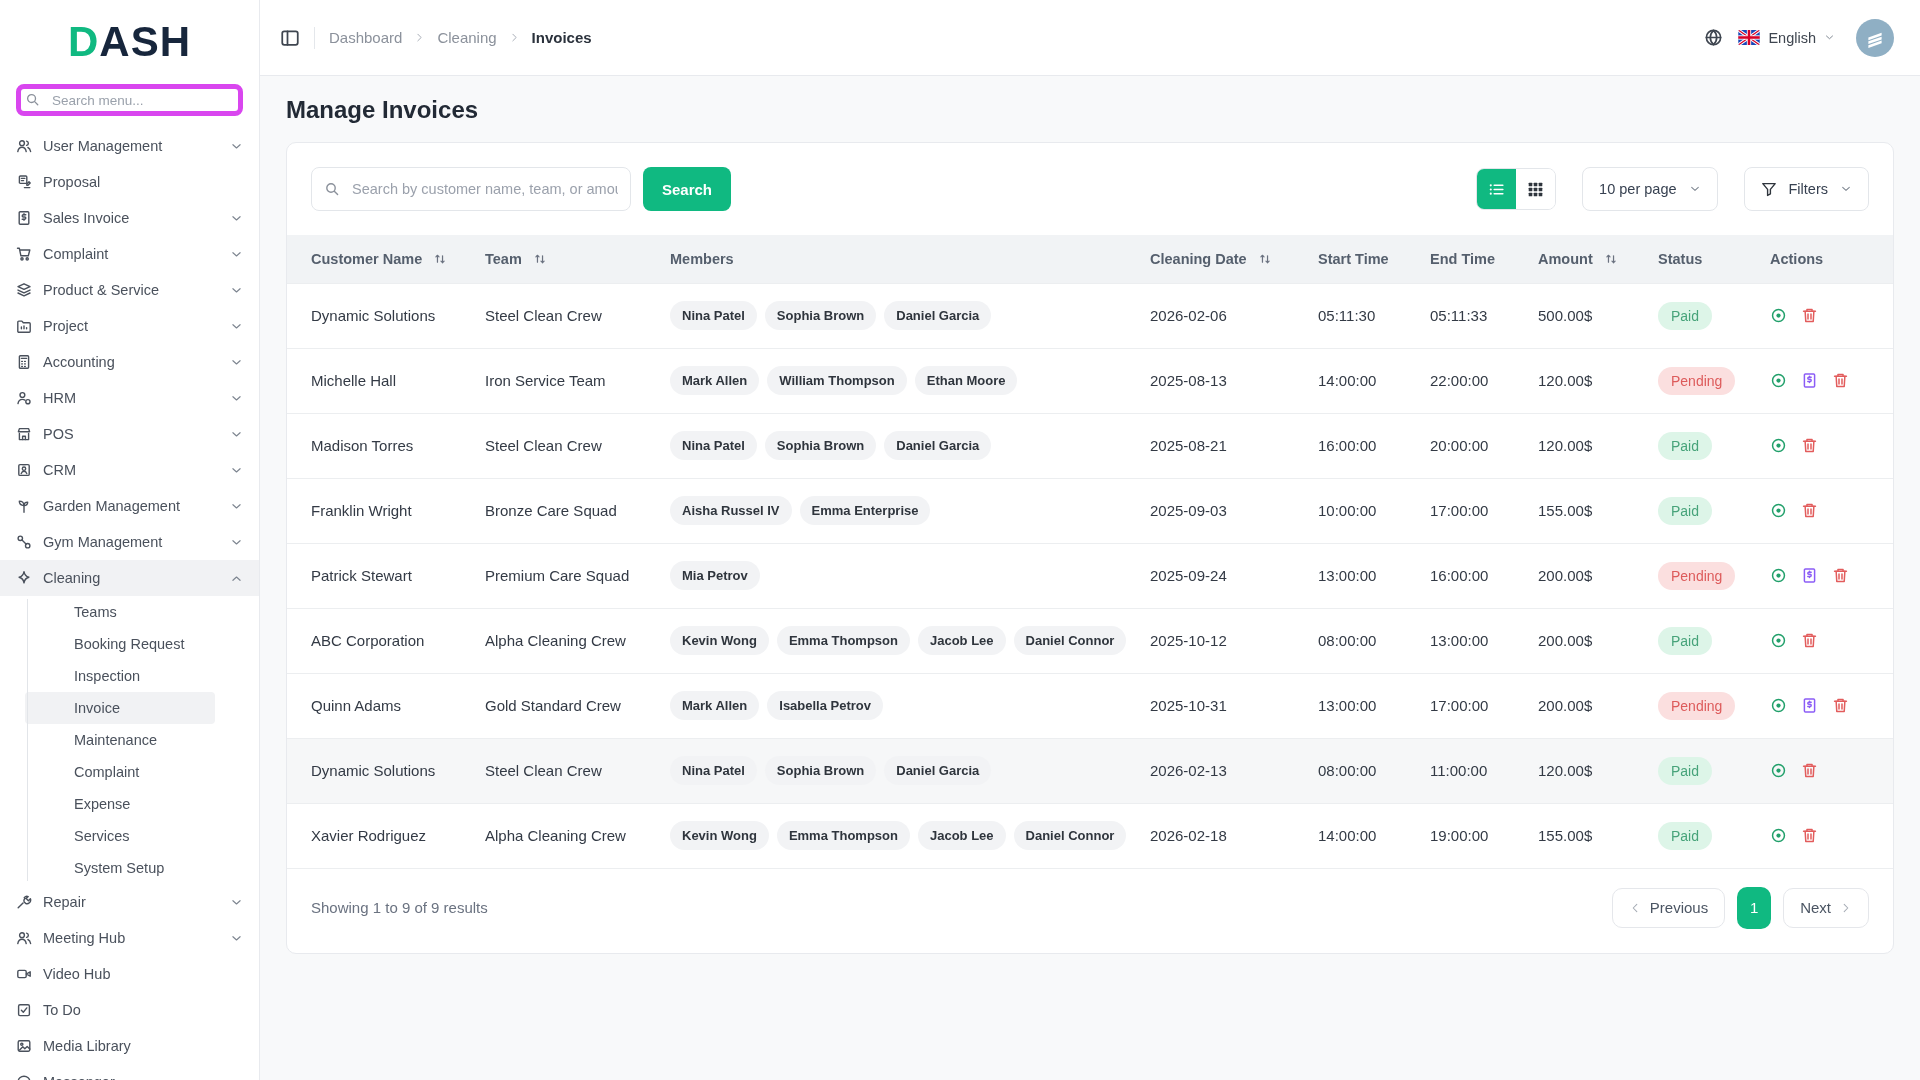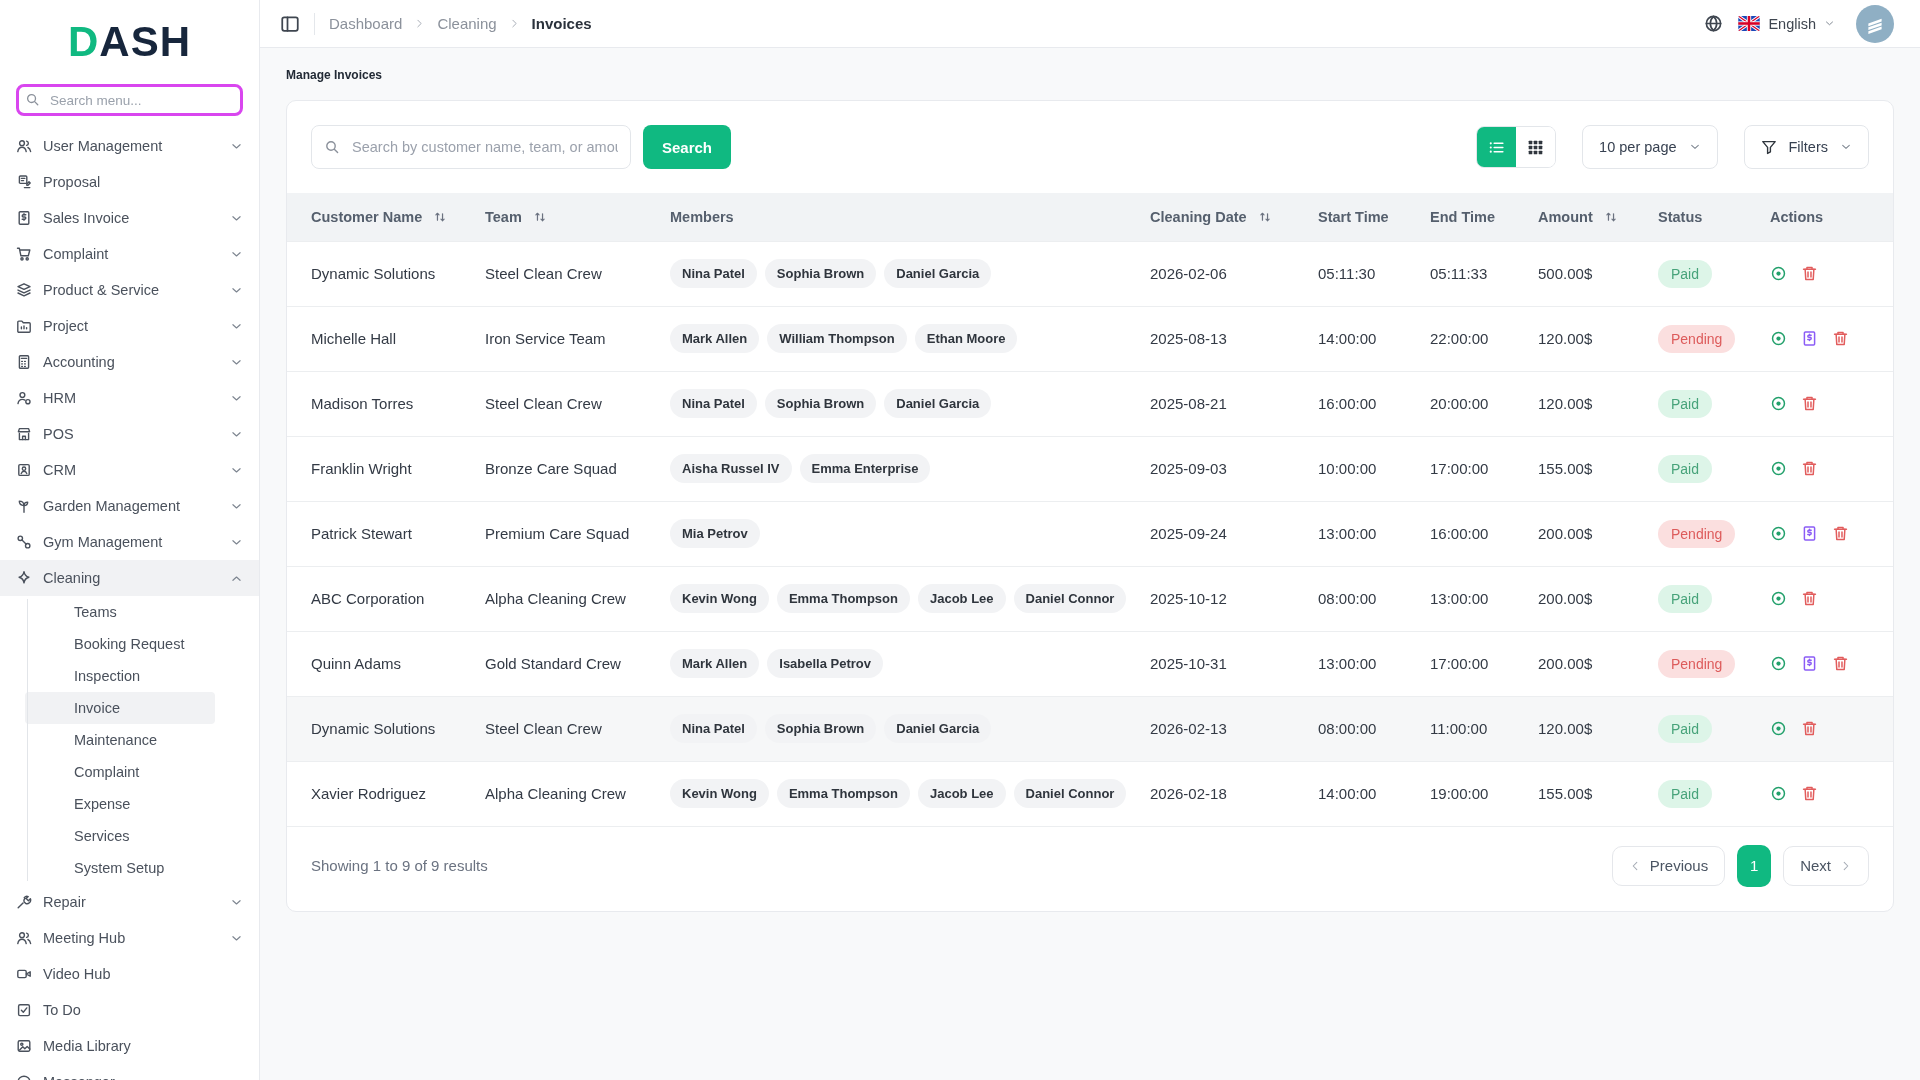--- a/index.html
+++ b/index.html
@@ -13,54 +13,54 @@
   html,body{width:1920px; height:1080px; overflow:hidden; background:#fff;
     font-family:"Liberation Sans","DejaVu Sans",sans-serif; color:var(--text);}
   .app{display:flex; width:100%; height:100%;}
   svg{display:block;}
 
   
   .sidebar{width:260px; flex:none; background:#fff; border-right:1px solid var(--border); padding-top:12px; overflow:hidden;}
   .logo{text-align:center; font-size:42px; font-weight:800; letter-spacing:1px; color:var(--navy); margin:6px 0 18px;}
   .logo::first-letter{color:var(--accent);}
   .side-search{position:relative; margin:0 16px 12px;}
-  .side-search input{width:100%; height:32px; border:3px solid #d946ef; border-radius:8px; padding:0 10px 0 31px; font-size:13.5px; color:#374151; outline:none; background:#fff;}
+  .side-search input{width:100%; height:32px; border:5px solid #d946ef; border-radius:8px; padding:0 10px 0 31px; font-size:13.5px; color:#374151; outline:none; background:#fff;}
   .side-search input::placeholder{color:#9aa1ab;}
   .side-search .s-ic{position:absolute; left:9px; top:8px; width:15px; height:15px; color:#8b919b;}
   .nav-item{display:flex; align-items:center; gap:11px; height:36px; padding:0 16px; font-size:14.5px; color:#4a515c; cursor:pointer; white-space:nowrap;}
   .nav-item .nav-icon{width:16px; height:16px; color:#4a515c; flex:none;}
   .nav-item .nav-label{flex:1; overflow:hidden;}
   .nav-item .nav-chevron{width:13px; height:13px; color:#7d8590;}
   .nav-item.active{background:#f1f2f4;}
   .submenu{position:relative;padding-left:25px;}
   .submenu::before{content:""; position:absolute; left:27px; top:3px; bottom:3px; width:1px; background:#e2e5e9;}
   .sub-item{height:32px; display:flex; align-items:center; padding-left:49px; margin-right:44px; font-size:14.5px; color:#4a515c; cursor:pointer; border-radius:4px; white-space:nowrap;}
   .sub-item.active{background:#f1f2f4;}
 
   
   .main{flex:1; min-width:0; display:flex; flex-direction:column; background:#f8f9fa;}
-  .topbar{height:48px; flex:none; background:#fff; border-bottom:1px solid var(--border); display:flex; align-items:center; justify-content:space-between; padding:0 26px 0 20px;}
+  .topbar{height:76px; flex:none; background:#fff; border-bottom:1px solid var(--border); display:flex; align-items:center; justify-content:space-between; padding:0 26px 0 20px;}
   .tb-left{display:flex; align-items:center; gap:14px;}
   .panel-btn{width:20px; height:20px; color:#3f4650; background:none; border:none; cursor:pointer; padding:0;}
   .panel-btn svg{width:20px; height:20px;}
   .tb-divider{width:1px; height:22px; background:#e4e7eb;}
   .breadcrumb{display:flex; align-items:center; gap:12px; font-size:15px;}
   .crumb{color:var(--muted); cursor:pointer;}
   .crumb-sep{width:11px; height:11px; color:#a6acb5;}
   .crumb.current{color:#2b323c; font-weight:700; cursor:default;}
   .tb-right{display:flex; align-items:center; gap:15px;}
   .globe{width:19px; height:19px; color:#3f4650; cursor:pointer;}
   .lang{display:flex; align-items:center; gap:8px; cursor:pointer; font-size:14.5px; color:#3f4650;}
   .flag{width:22px; height:15px; border-radius:2px; overflow:hidden;}
   .lang .chev{width:11px; height:11px; color:#7d8590;}
   .avatar{width:38px; height:38px; border-radius:50%; background:#8fafc4; display:flex; align-items:center; justify-content:center; cursor:pointer; margin-left:6px;}
   .avatar svg{width:22px; height:22px; color:#fff;}
 
   .content{flex:1; padding:18px 26px 0; overflow:hidden;}
-  .page-title{font-size:12px; font-weight:700; color:#222a35; margin:2px 0 18px;}
+  .page-title{font-size:24px; font-weight:700; color:#222a35; margin:2px 0 18px;}
   .card{background:#fff; border:1px solid var(--border); border-radius:10px; overflow:hidden;}
 
   .card-toolbar{display:flex; align-items:center; padding:24px;}
   .tsearch{position:relative;}
   .tsearch input{width:320px; height:44px; border:1px solid #e3e6ea; border-radius:8px; padding:0 12px 0 40px; font-size:14.5px; color:#374151; outline:none;}
   .tsearch input::placeholder{color:#9ba1ac;}
   .tsearch .s-ic{position:absolute; left:13px; top:14px; width:16px; height:16px; color:#8b919b;}
   .search-btn{height:44px; padding:0 19px; margin-left:12px; background:var(--accent); color:#fff; border:none; border-radius:8px; font-size:15px; font-weight:600; cursor:pointer; font-family:inherit;}
   .toolbar-right{margin-left:auto; display:flex; align-items:center; gap:26px;}
   .view-toggle{display:flex; border-radius:8px; overflow:hidden; border:1px solid #e3e6ea;}

